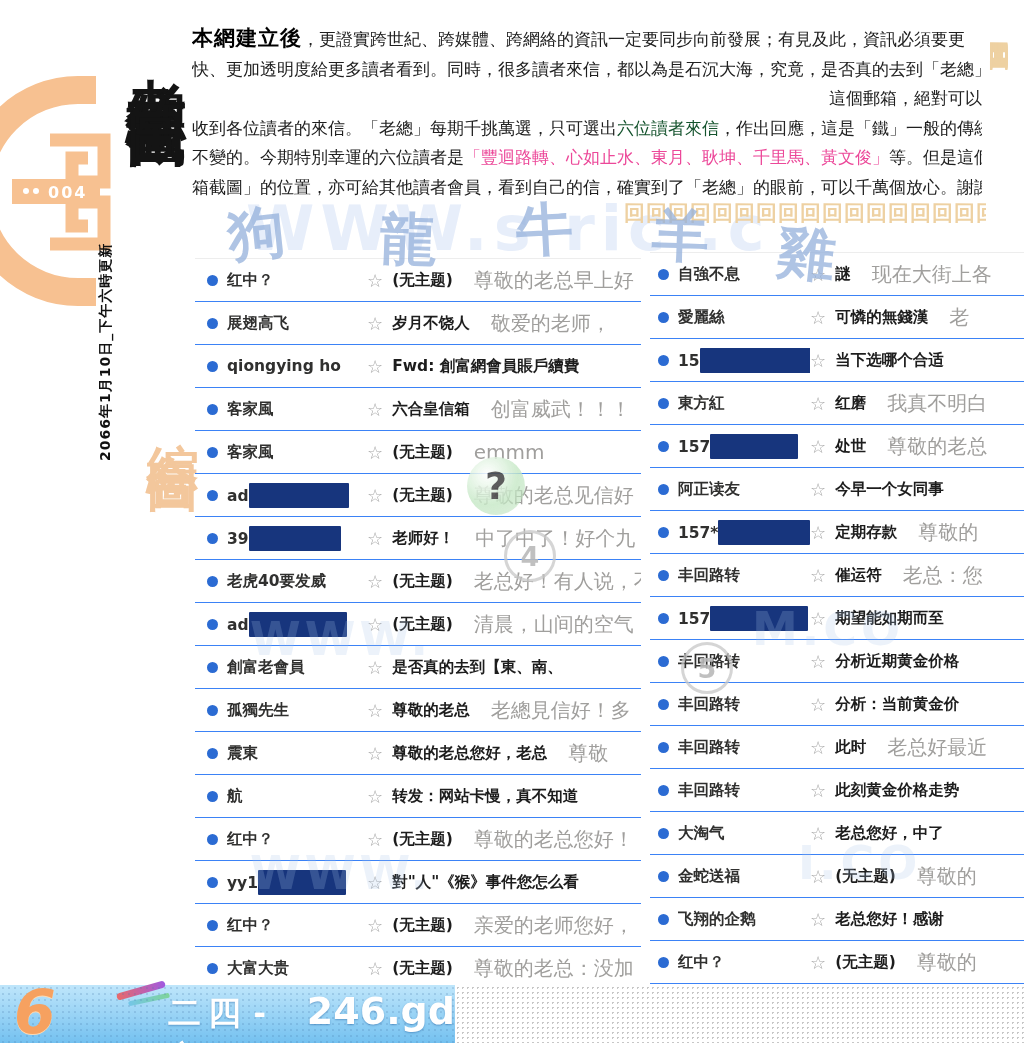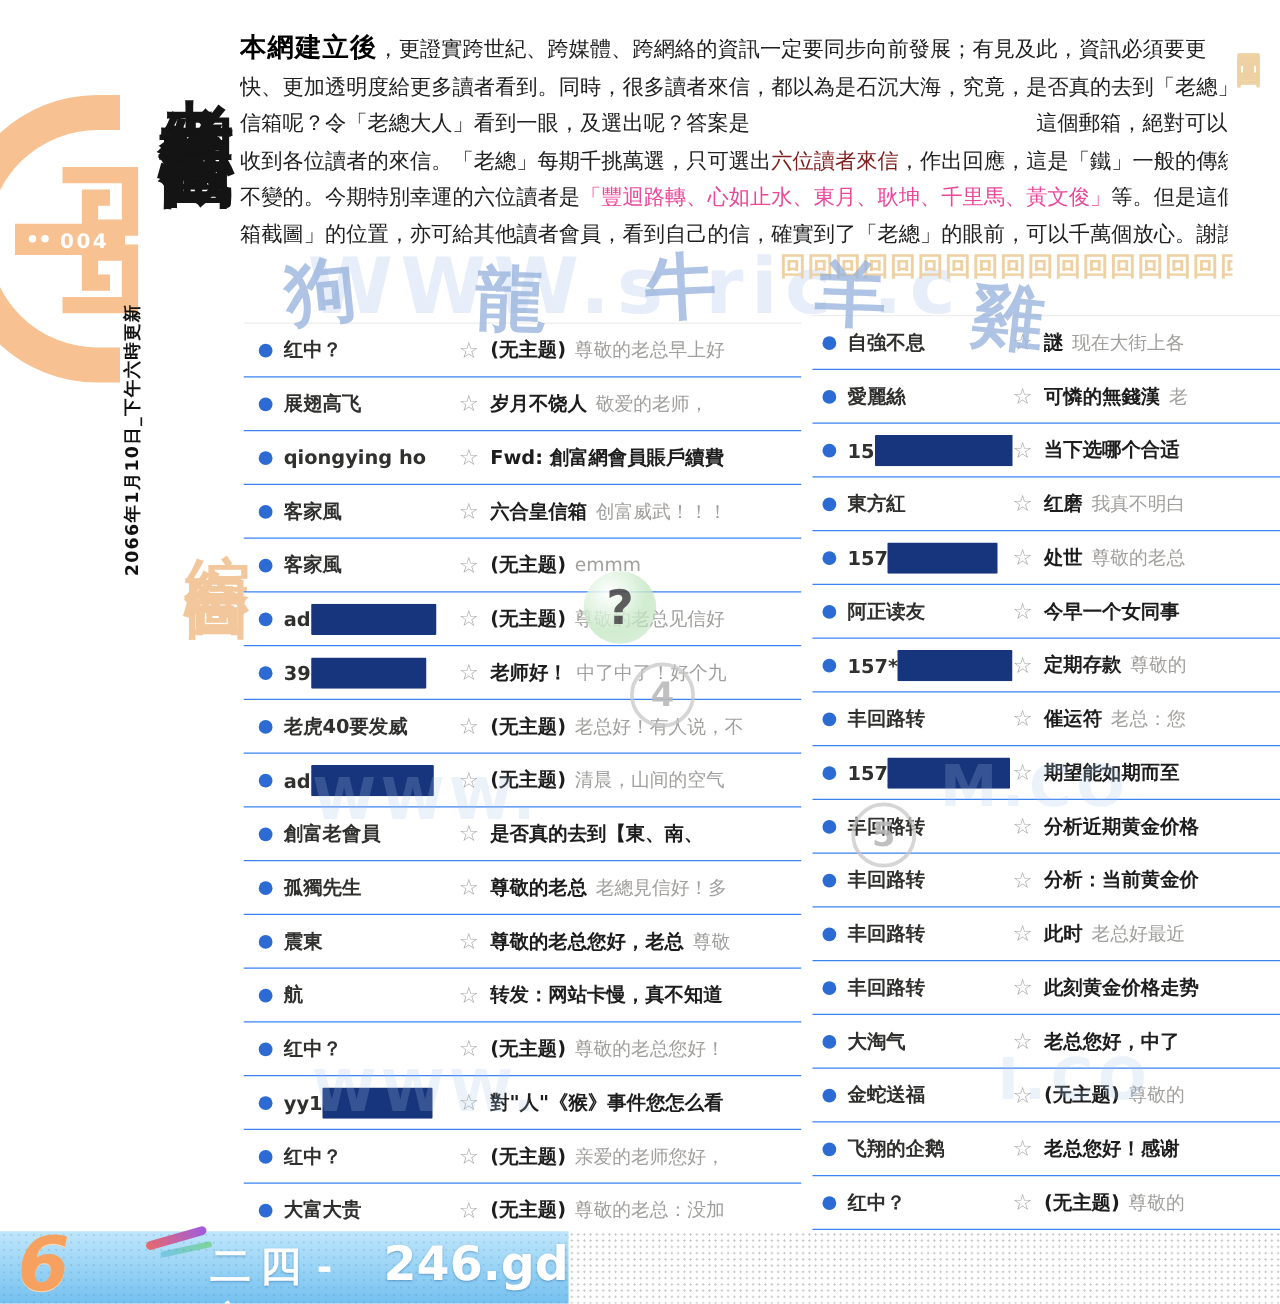--- a/index.html
+++ b/index.html
@@ -28,21 +28,21 @@
     transform:rotate(-90deg);transform-origin:0 0;white-space:nowrap;
     font-size:14px;font-weight:bold;color:#111;letter-spacing:1px;
   }
   
   .intro{position:absolute;left:192px;top:24px;width:790px;z-index:2;
     font-size:17px;line-height:29.5px;color:#202020;}
   .intro .pline{white-space:nowrap;overflow:hidden;}
   .intro .lead{font-size:21px;font-weight:900;color:#000;letter-spacing:1px;}
   .intro .gapline{display:flex;}
   .intro .gapline .right{margin-left:auto;}
-  .hl-magenta{color:#7f1d1d;text-align:center;}
+  .hl-magenta{color:#14532d;text-align:center;}
   .hl-orange{color:#ec4899;}
   
   .meander-v{
     position:absolute;left:988px;top:26px;z-index:1;
     writing-mode:vertical-rl;text-orientation:upright;
     font-size:21px;line-height:22px;letter-spacing:1px;color:#eed1a2;font-weight:bold;
   }
   .meander-h{
     position:absolute;left:624px;top:199px;z-index:1;width:362px;
     font-size:21px;letter-spacing:1px;color:#eed1a2;font-weight:bold;
@@ -84,21 +84,21 @@
     height:42px;display:flex;align-items:center;border-bottom:1px solid #3b82f6;
     white-space:nowrap;overflow:hidden;padding-left:12px;background:transparent;
   }
   .list-right .mail-row{padding-left:8px;}
   .dot{width:11px;height:11px;border-radius:50%;background:#2b6bd3;flex:none;margin-right:9px;}
   .sender{flex:none;width:140px;font-weight:bold;font-size:15.5px;color:#30302f;overflow:hidden;}
   .list-right .sender{width:132px;}
   .redaction{display:inline-block;height:25px;background:#17357d;vertical-align:-7px;border-radius:1px;}
   .star{flex:none;font-size:18px;color:#a8a8a8;margin-right:9px;cursor:pointer;}
   .subject{font-weight:bold;font-size:15.5px;color:#1d1d1d;}
-  .snippet{font-size:15px;color:#a09f9d;margin-left:7px;}
+  .snippet{font-size:20px;color:#a09f9d;margin-left:21px;}
   
   .footer{position:absolute;left:0;top:985px;width:1024px;height:58px;z-index:4;}
   .footer-left{
     position:absolute;left:0;top:0;width:455px;height:58px;
     background:linear-gradient(#bfe6fb,#74c1f0);overflow:visible;
   }
   .footer-left::after{content:"";position:absolute;inset:0;
     background-image:radial-gradient(rgba(70,120,170,.22) 1px, transparent 1px);
     background-size:6px 6px;}
   .dotted-region{
@@ -135,21 +135,20 @@
 </div>
 
 <div class="title-vert">老總信箱截圖</div>
 <div class="subtitle-vert">綜合圖</div>
 <div class="date-vert">2066年1月10日_下午六時更新</div>
 
 <div class="intro">
   <div class="pline"><span class="lead">本網建立後</span><span>，更證實跨世紀、跨媒體、跨網絡的資訊一定要同步向前發展；有見及此，資訊必須要更</span></div>
   <div class="pline">快、更加透明度給更多讀者看到。同時，很多讀者來信，都以為是石沉大海，究竟，是否真的去到「老總」的</div>
   <div class="pline gapline">
-      <span>信箱呢？令「老總大人」看到一眼，及選出呢？答案是</span>
       <span class="right">這個郵箱，絕對可以</span>
     </div>
   <div class="pline"><span>收到各位讀者的來信。「老總」每期千挑萬選，只可選出</span><span class="hl-magenta">六位讀者來信</span><span>，作出回應，這是「鐵」一般的傳統，是</span></div>
   <div class="pline"><span>不變的。今期特別幸運的六位讀者是</span><span class="hl-orange">「豐迴路轉、心如止水、東月、耿坤、千里馬、黃文俊」</span><span>等。但是這個「老總信</span></div>
   <div class="pline">箱截圖」的位置，亦可給其他讀者會員，看到自己的信，確實到了「老總」的眼前，可以千萬個放心。謝謝。</div>
 </div>
 
 <div class="meander-v" id="meander-v">回回回回回回回回回</div>
 <div class="meander-h" id="meander-h">回回回回回回回回回回回回回回回回回</div>
 

